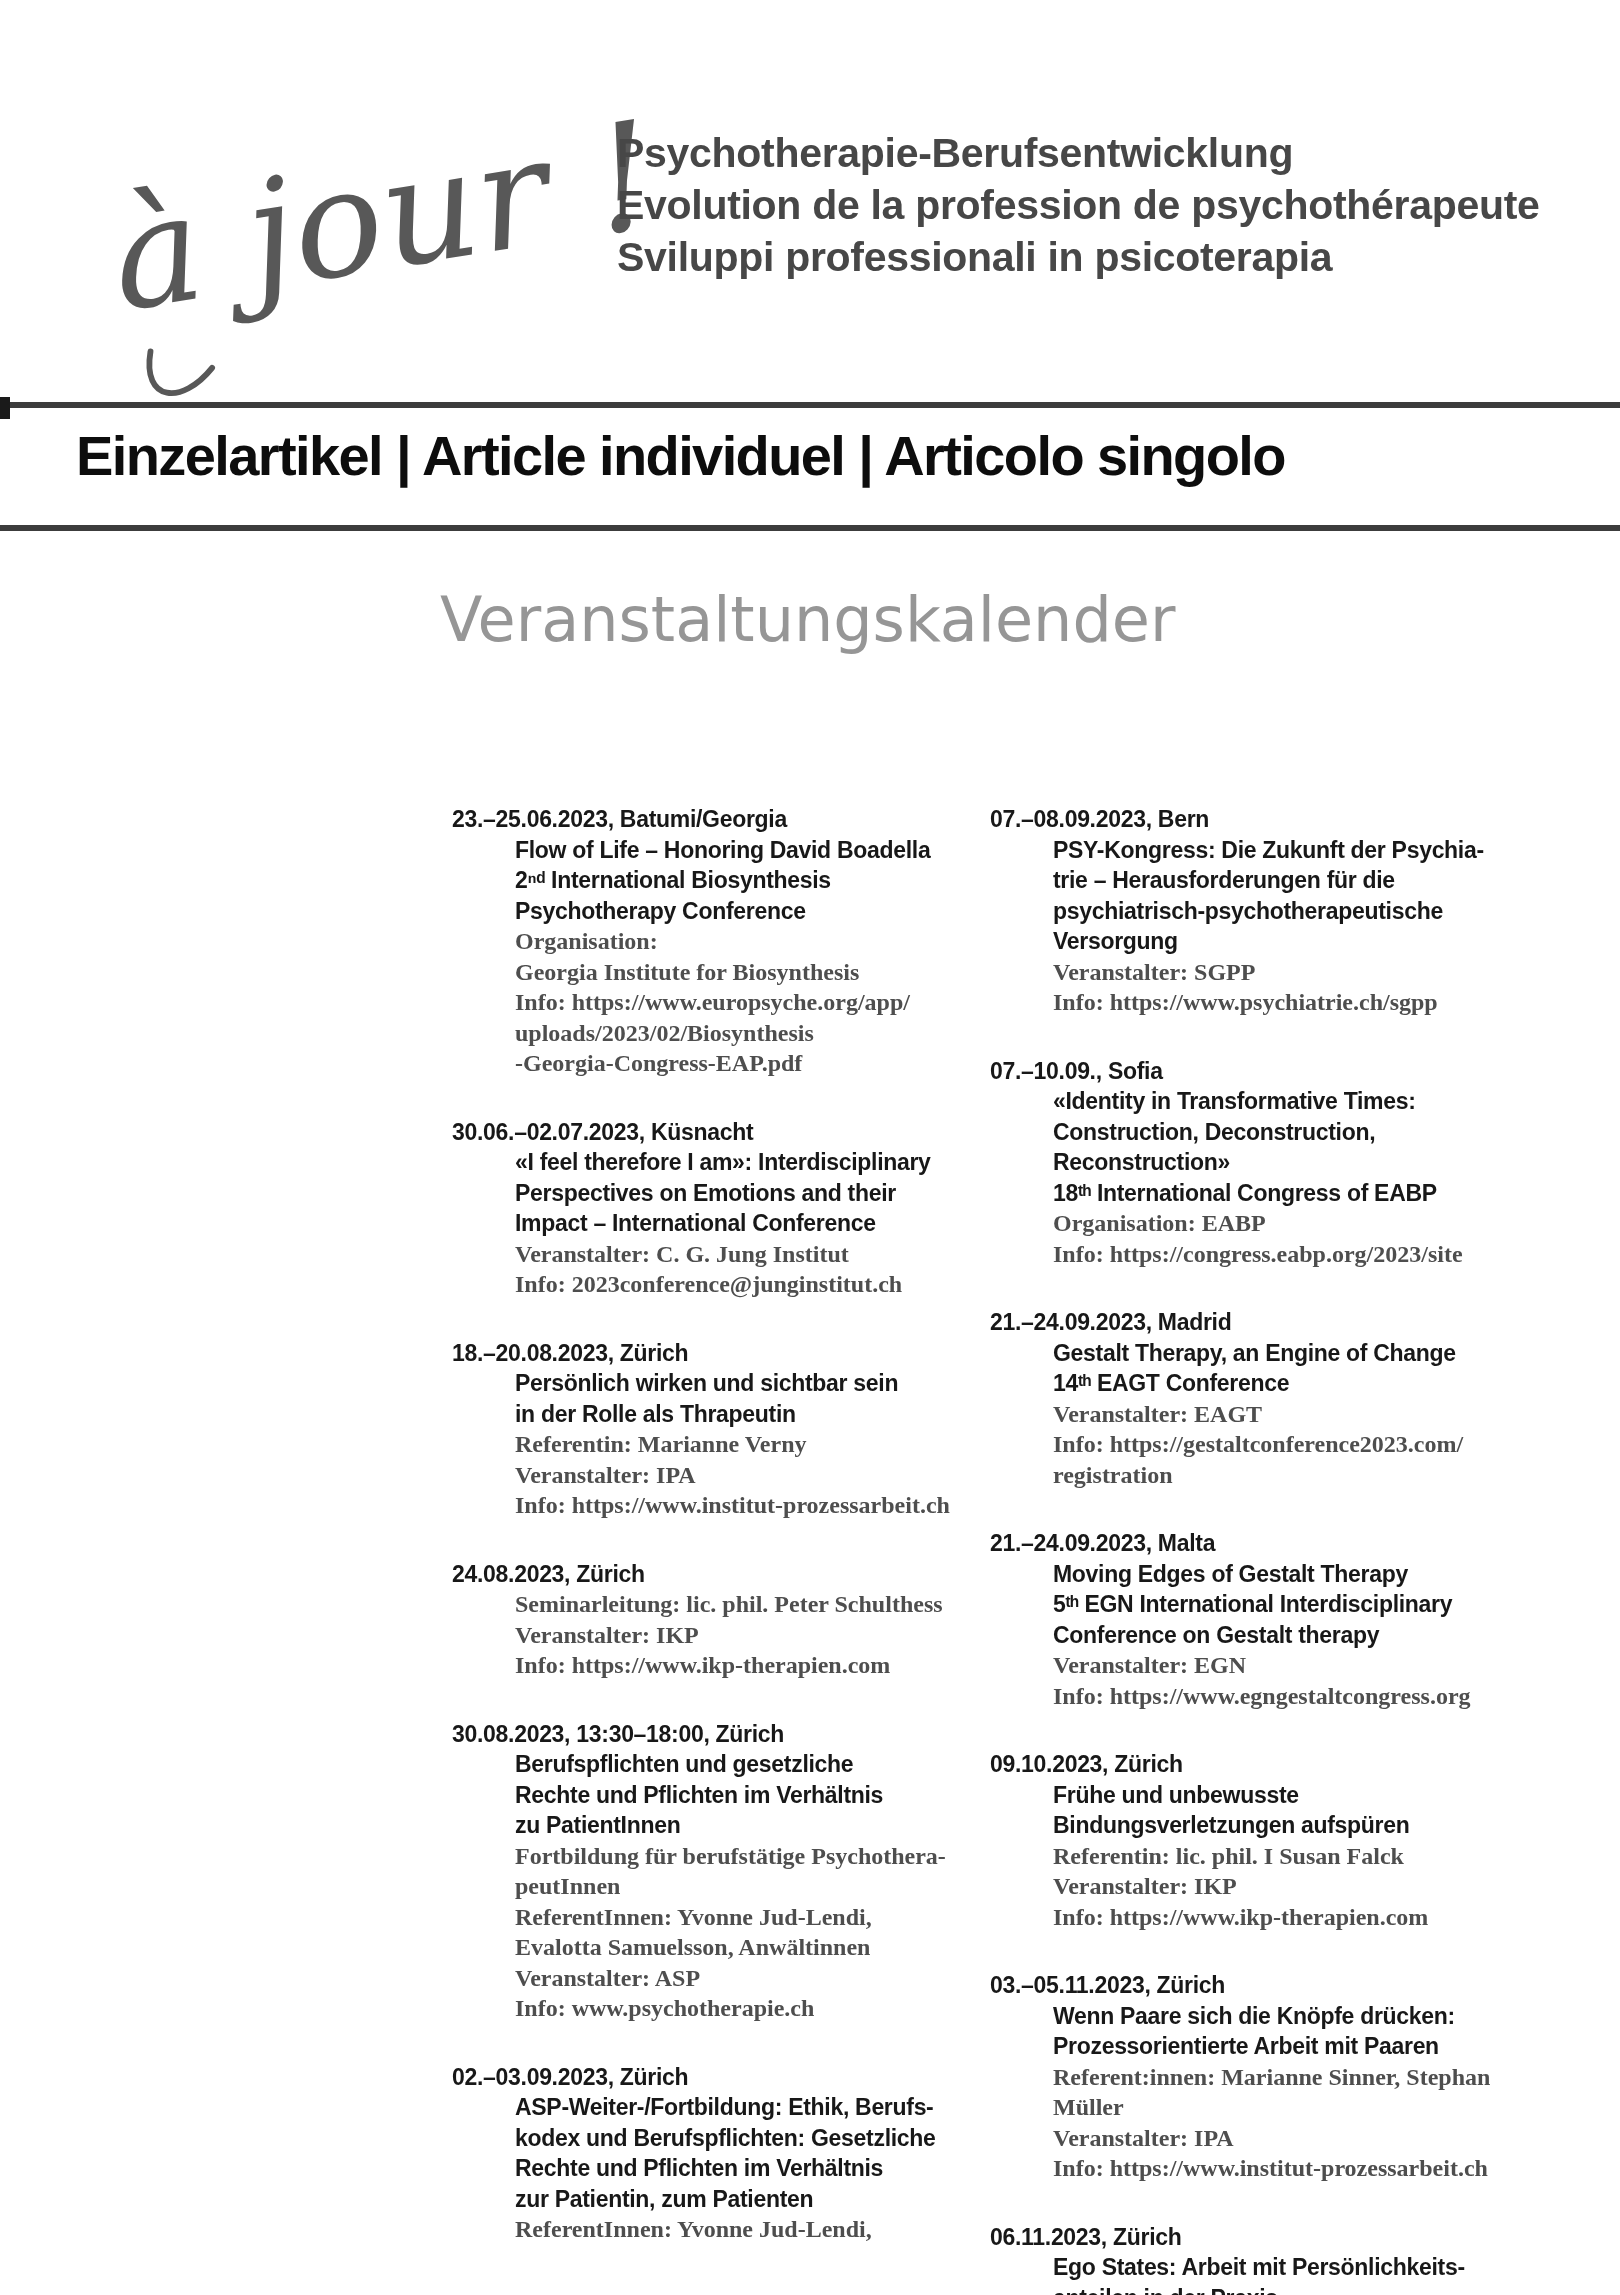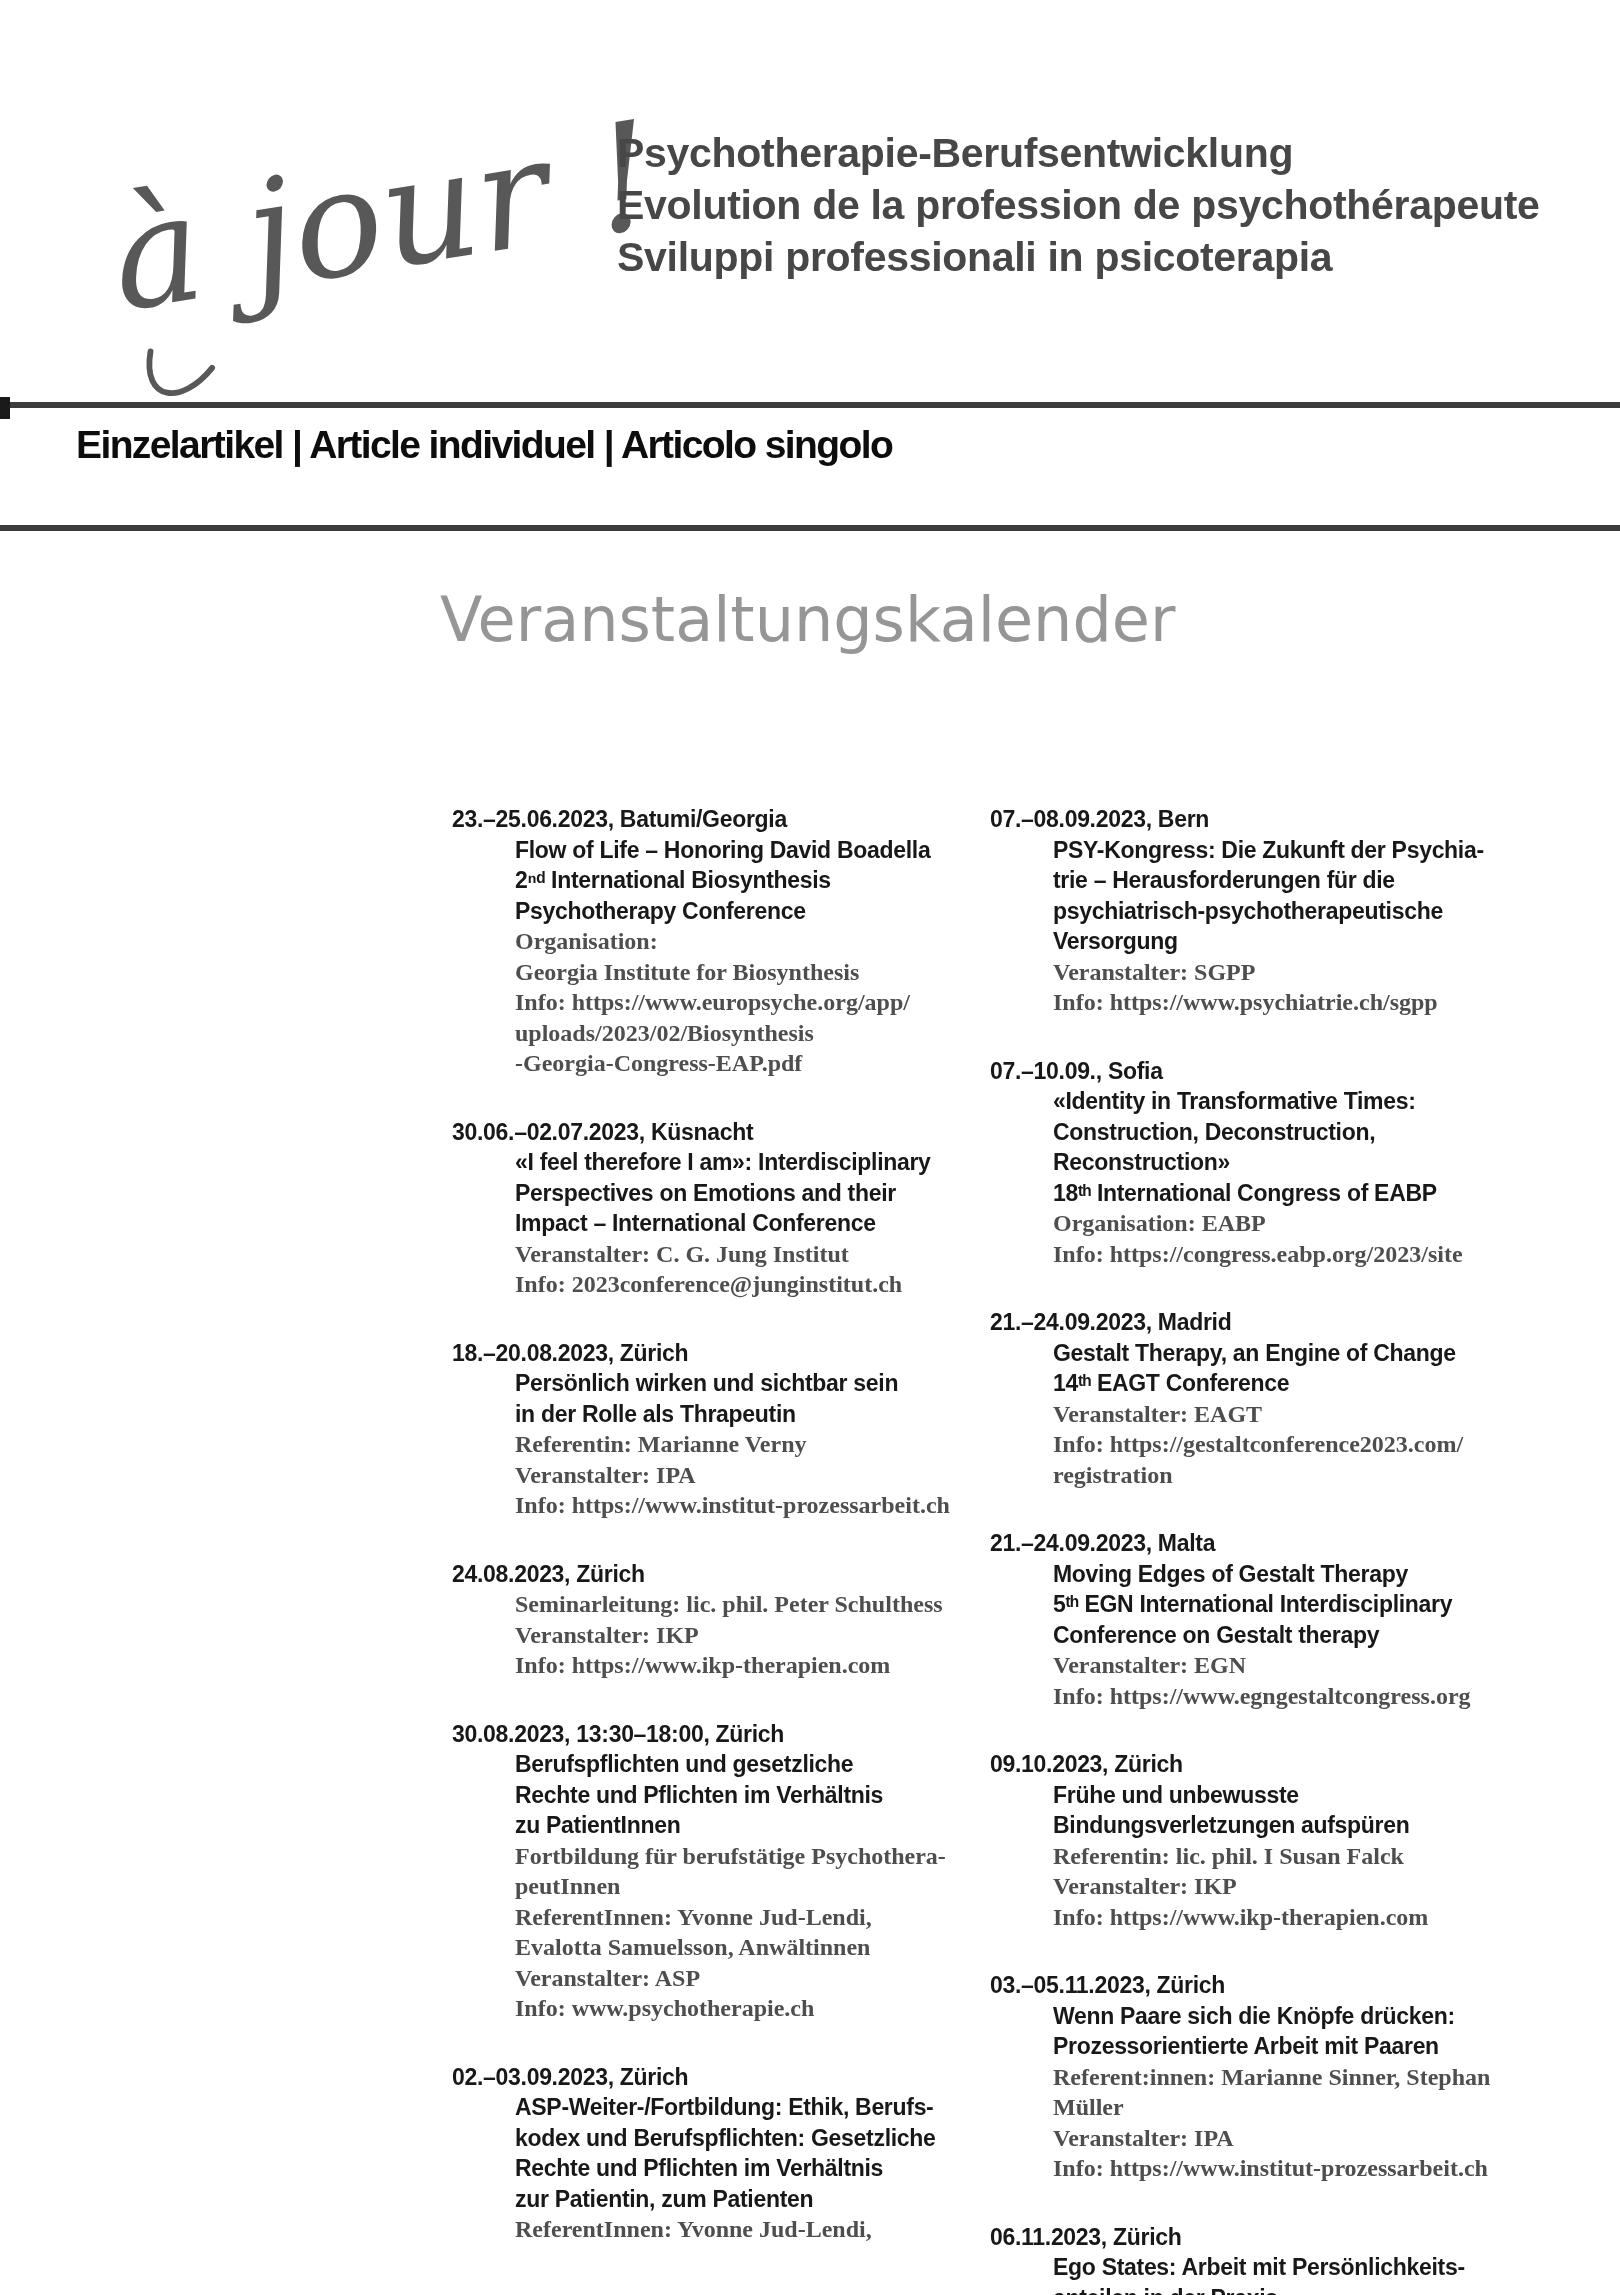--- a/index.html
+++ b/index.html
@@ -43,21 +43,21 @@
     height:5.8px;
     background:#3c3c3c;
   }
   .rule-top{ left:9.7px; right:0; top:402px; }
   .rule-bottom{ left:0; right:0; top:525px; }
   .banner-title{
     position:absolute;
     left:76px; top:423px;
     margin:0;
     color:#0d0d0d;
-    font-size:39px;
+    font-size:56px;
     font-weight:bold;
     letter-spacing:-1.6px;
     white-space:nowrap;
   }
 
   
   .page-title{
     position:absolute;
     left:436px; top:579px;
     margin:4px;

